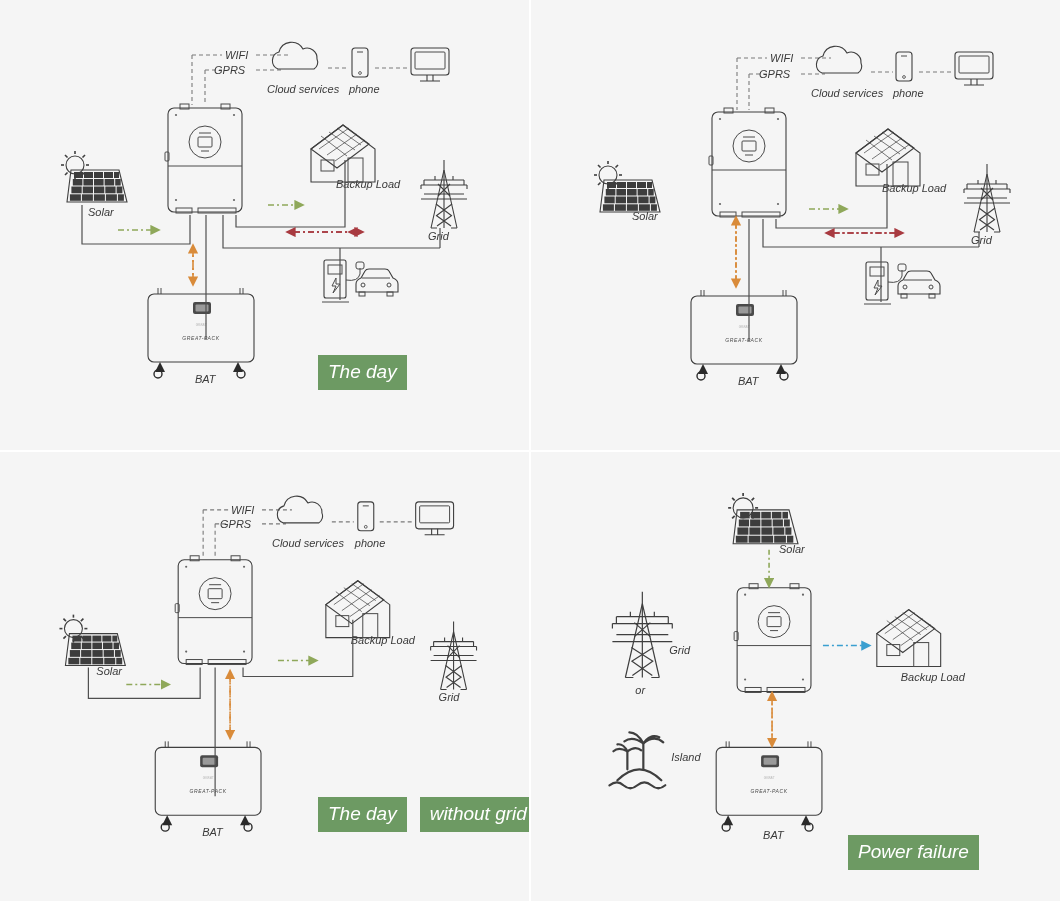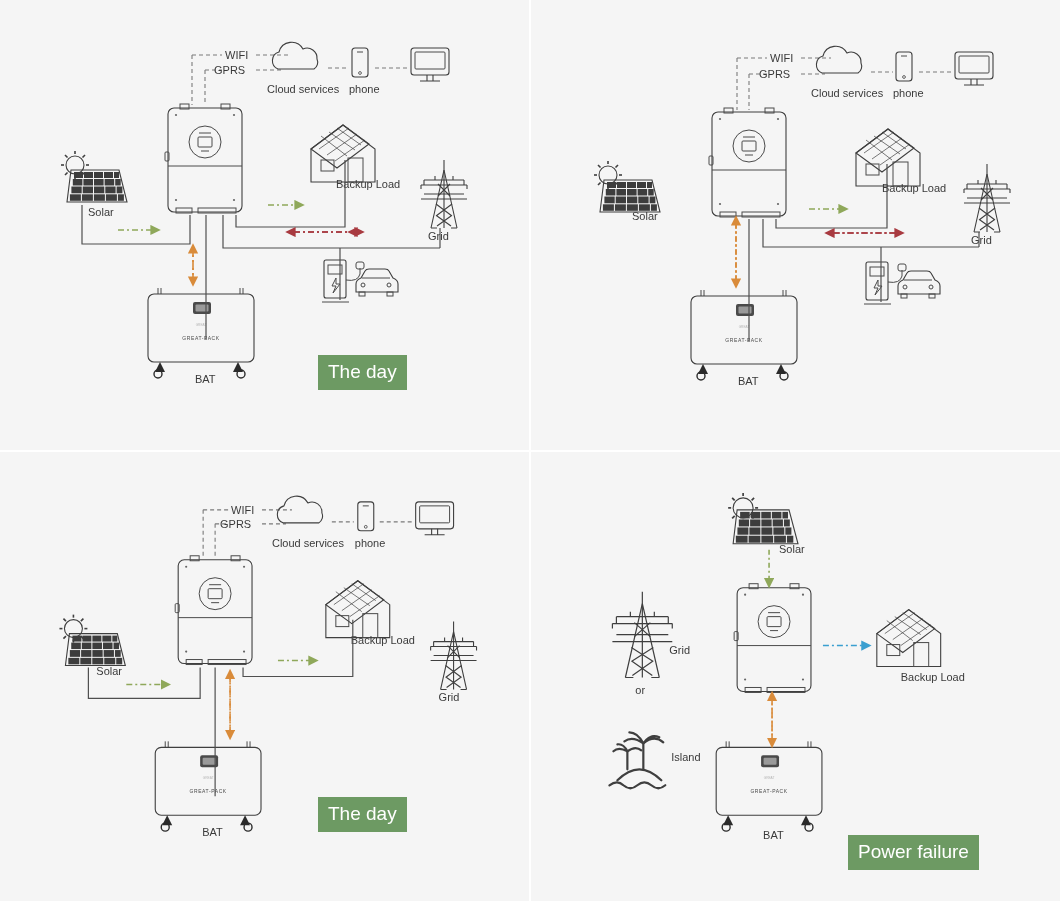--- a/index.html
+++ b/index.html
@@ -4,20 +4,21 @@
 <style>
   html,body{margin:0;padding:0;background:#ffffff;}
   body{width:1060px;height:901px;font-family:"Liberation Sans",sans-serif;overflow:hidden;}
   .grid{
     display:grid;
     grid-template-columns:529px 529px;
     grid-template-rows:450px 450px;
     gap:2px 2px;
     width:1060px;height:674px;
     background:#ffffff;
+    font-style:italic;
   }
   .panel{position:relative;background:#f5f5f5;overflow:hidden;}
   svg.scene{position:absolute;left:0;top:0;width:100%;height:100%;display:block;}
   .lbl{font-family:"Liberation Sans",sans-serif;fill:#3a3a3a;font-size:11px;}
   .tagwrap{position:absolute;display:flex;flex-direction:row;align-items:flex-start;gap:13px;}
   .tagline{
     background:#6d9a63;color:#fff;font-size:19px;line-height:1;
     padding:7px 10px 9px 10px;white-space:nowrap;
   }
   .stroke{stroke:#3f3f3f;fill:none;stroke-width:1.1;}
@@ -536,20 +537,21 @@
         <path d="M278,209 L310,209" stroke="#8fa85a" stroke-width="1.6" fill="none" stroke-dasharray="6 3 2 3" marker-end="url(#ar-g)"></path>
       </g>
       <g>
         <path d="M230,226 L230,280" stroke="#d98b3a" stroke-width="1.6" fill="none" stroke-dasharray="5 3 2 3" marker-end="url(#ar-o)"></path>
         <path d="M230,280 L230,226" stroke="#d98b3a" stroke-width="1.6" fill="none" stroke-dasharray="5 3 2 3" marker-end="url(#ar-o)"></path>
       </g>
     </svg>
 
     <div class="tagwrap" style="left:318px;top:345px;">
       <div class="tagline">The day</div>
+      <div class="tagline">without grid</div>
     </div>
   </div>
 
   <div class="panel">
     <svg class="scene" viewBox="0 0 529 451">
 
       <g transform="translate(192,38)">
         <g>
           <circle class="stroke" cx="20" cy="18" r="10"></circle>
           <g stroke="#3f3f3f" stroke-width="1.7">

